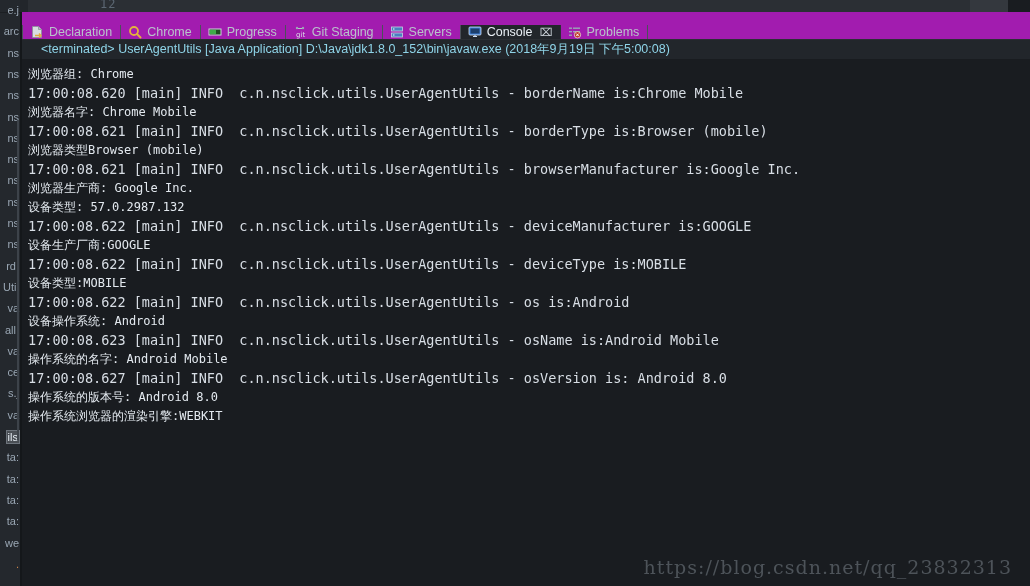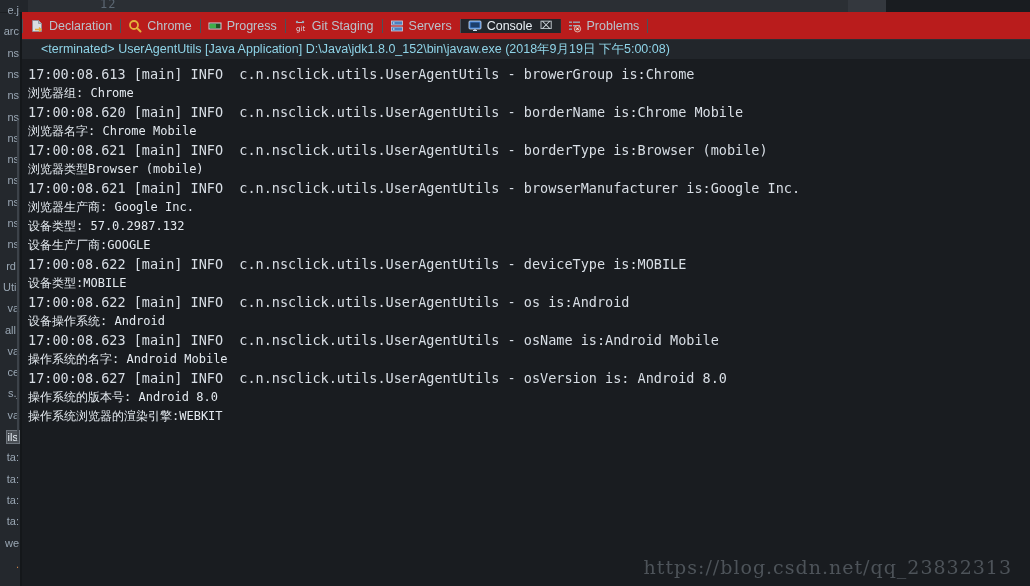--- a/index.html
+++ b/index.html
@@ -19,21 +19,21 @@
     width: 1030px;
     height: 586px;
     background: #191c20;
     overflow: hidden;
   }
 
   
   .editor-remnant {
     position: absolute;
     left: 0; top: 0;
-    width: 886px; height: 12px;
+    width: 1008px; height: 12px;
     background: #2b2f34;
   }
   .editor-remnant .gutter {
     position: absolute;
     left: 0; top: 0;
     width: 28px; height: 12px;
     background: #22262b;
   }
   .editor-remnant .lineno {
     position: absolute;
@@ -104,23 +104,23 @@
     position: absolute;
     left: 22px; top: 12px;
     width: 1008px; height: 574px;
     background: #191c20;
   }
 
   
   .tabbar {
     position: relative;
     height: 27px;
-    background: #b91c1c;
+    background: #a21caf;
     display: flex;
-    align-items: center;
+    align-items: flex-end;
     border-bottom: 1px solid #2b2f34;
   }
   .tab {
     display: flex;
     align-items: center;
     gap: 5px;
     padding: 0 8px 0 7px;
     font-size: 12.5px;
     color: #b9c2cb;
     border-right: 1px solid #4b5159;
@@ -331,29 +331,29 @@
           </svg>
         </span>
         <span>Problems</span>
       </div>
 
     </div>
 
     <div class="term-header">&lt;terminated&gt; UserAgentUtils [Java Application] D:\Java\jdk1.8.0_152\bin\javaw.exe (2018年9月19日 下午5:00:08)</div>
 
     <div class="console-body" id="console-body">
-        <div class="logline">17:00:08.613 [main] INFO  c.n.nsclick.utils.UserAgentUtils - browerGroup is:Chrome</div>
         <div class="logline cn">浏览器组: Chrome</div>
         <div class="logline">17:00:08.620 [main] INFO  c.n.nsclick.utils.UserAgentUtils - borderName is:Chrome Mobile</div>
         <div class="logline cn">浏览器名字: Chrome Mobile</div>
         <div class="logline">17:00:08.621 [main] INFO  c.n.nsclick.utils.UserAgentUtils - borderType is:Browser (mobile)</div>
         <div class="logline cn">浏览器类型Browser (mobile)</div>
         <div class="logline">17:00:08.621 [main] INFO  c.n.nsclick.utils.UserAgentUtils - browserManufacturer is:Google Inc.</div>
         <div class="logline cn">浏览器生产商: Google Inc.</div>
         <div class="logline cn">设备类型: 57.0.2987.132</div>
+        <div class="logline">17:00:08.622 [main] INFO  c.n.nsclick.utils.UserAgentUtils - deviceManufacturer is:GOOGLE</div>
         <div class="logline cn">设备生产厂商:GOOGLE</div>
         <div class="logline">17:00:08.622 [main] INFO  c.n.nsclick.utils.UserAgentUtils - deviceType is:MOBILE</div>
         <div class="logline cn">设备类型:MOBILE</div>
         <div class="logline">17:00:08.622 [main] INFO  c.n.nsclick.utils.UserAgentUtils - os is:Android</div>
         <div class="logline cn">设备操作系统: Android</div>
         <div class="logline">17:00:08.623 [main] INFO  c.n.nsclick.utils.UserAgentUtils - osName is:Android Mobile</div>
         <div class="logline cn">操作系统的名字: Android Mobile</div>
         <div class="logline">17:00:08.627 [main] INFO  c.n.nsclick.utils.UserAgentUtils - osVersion is: Android 8.0</div>
         <div class="logline cn">操作系统的版本号: Android 8.0</div>
         <div class="logline cn">操作系统浏览器的渲染引擎:WEBKIT</div>

